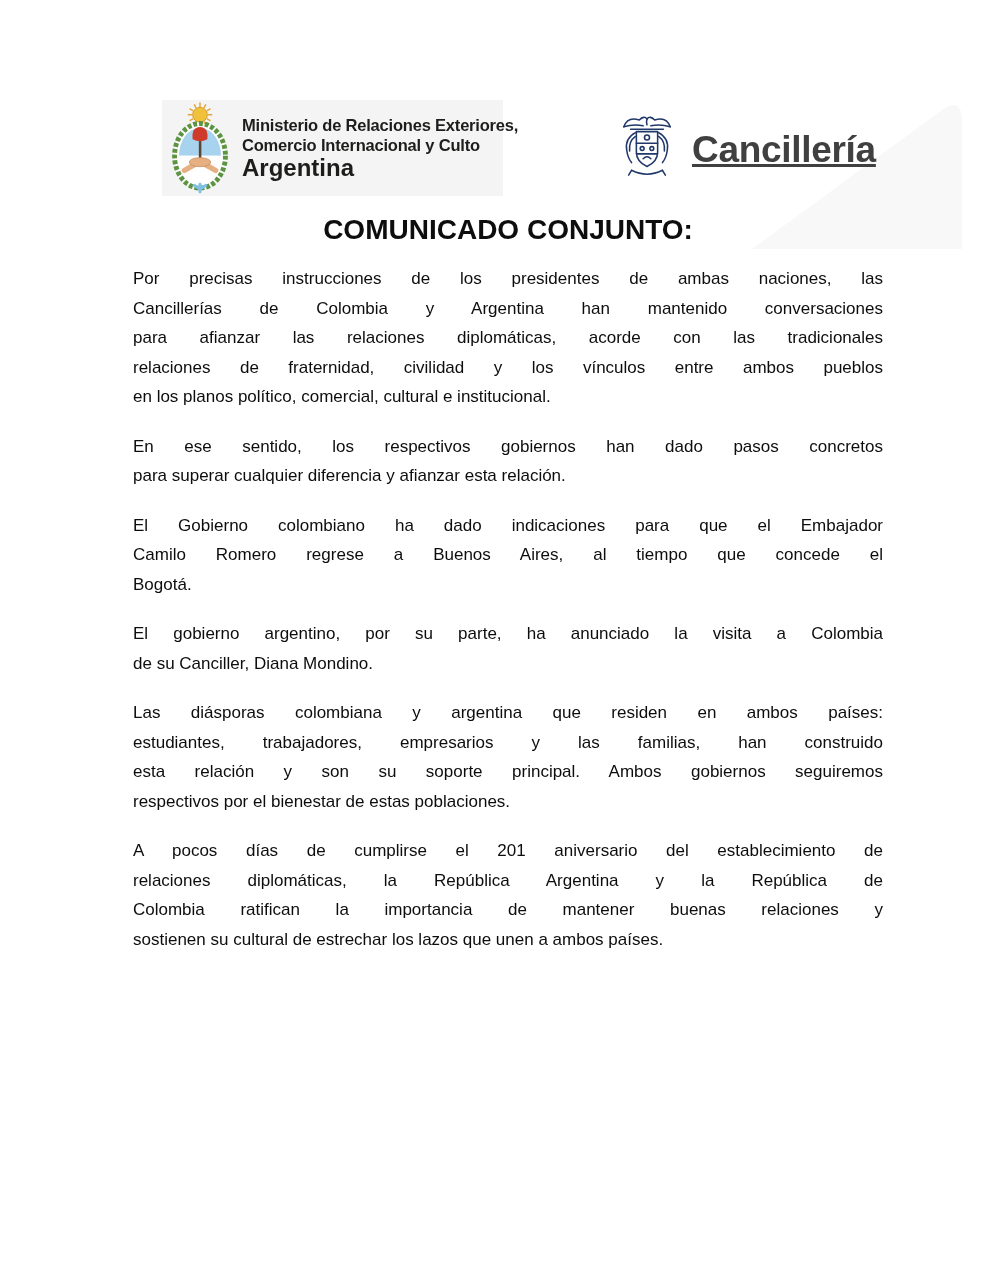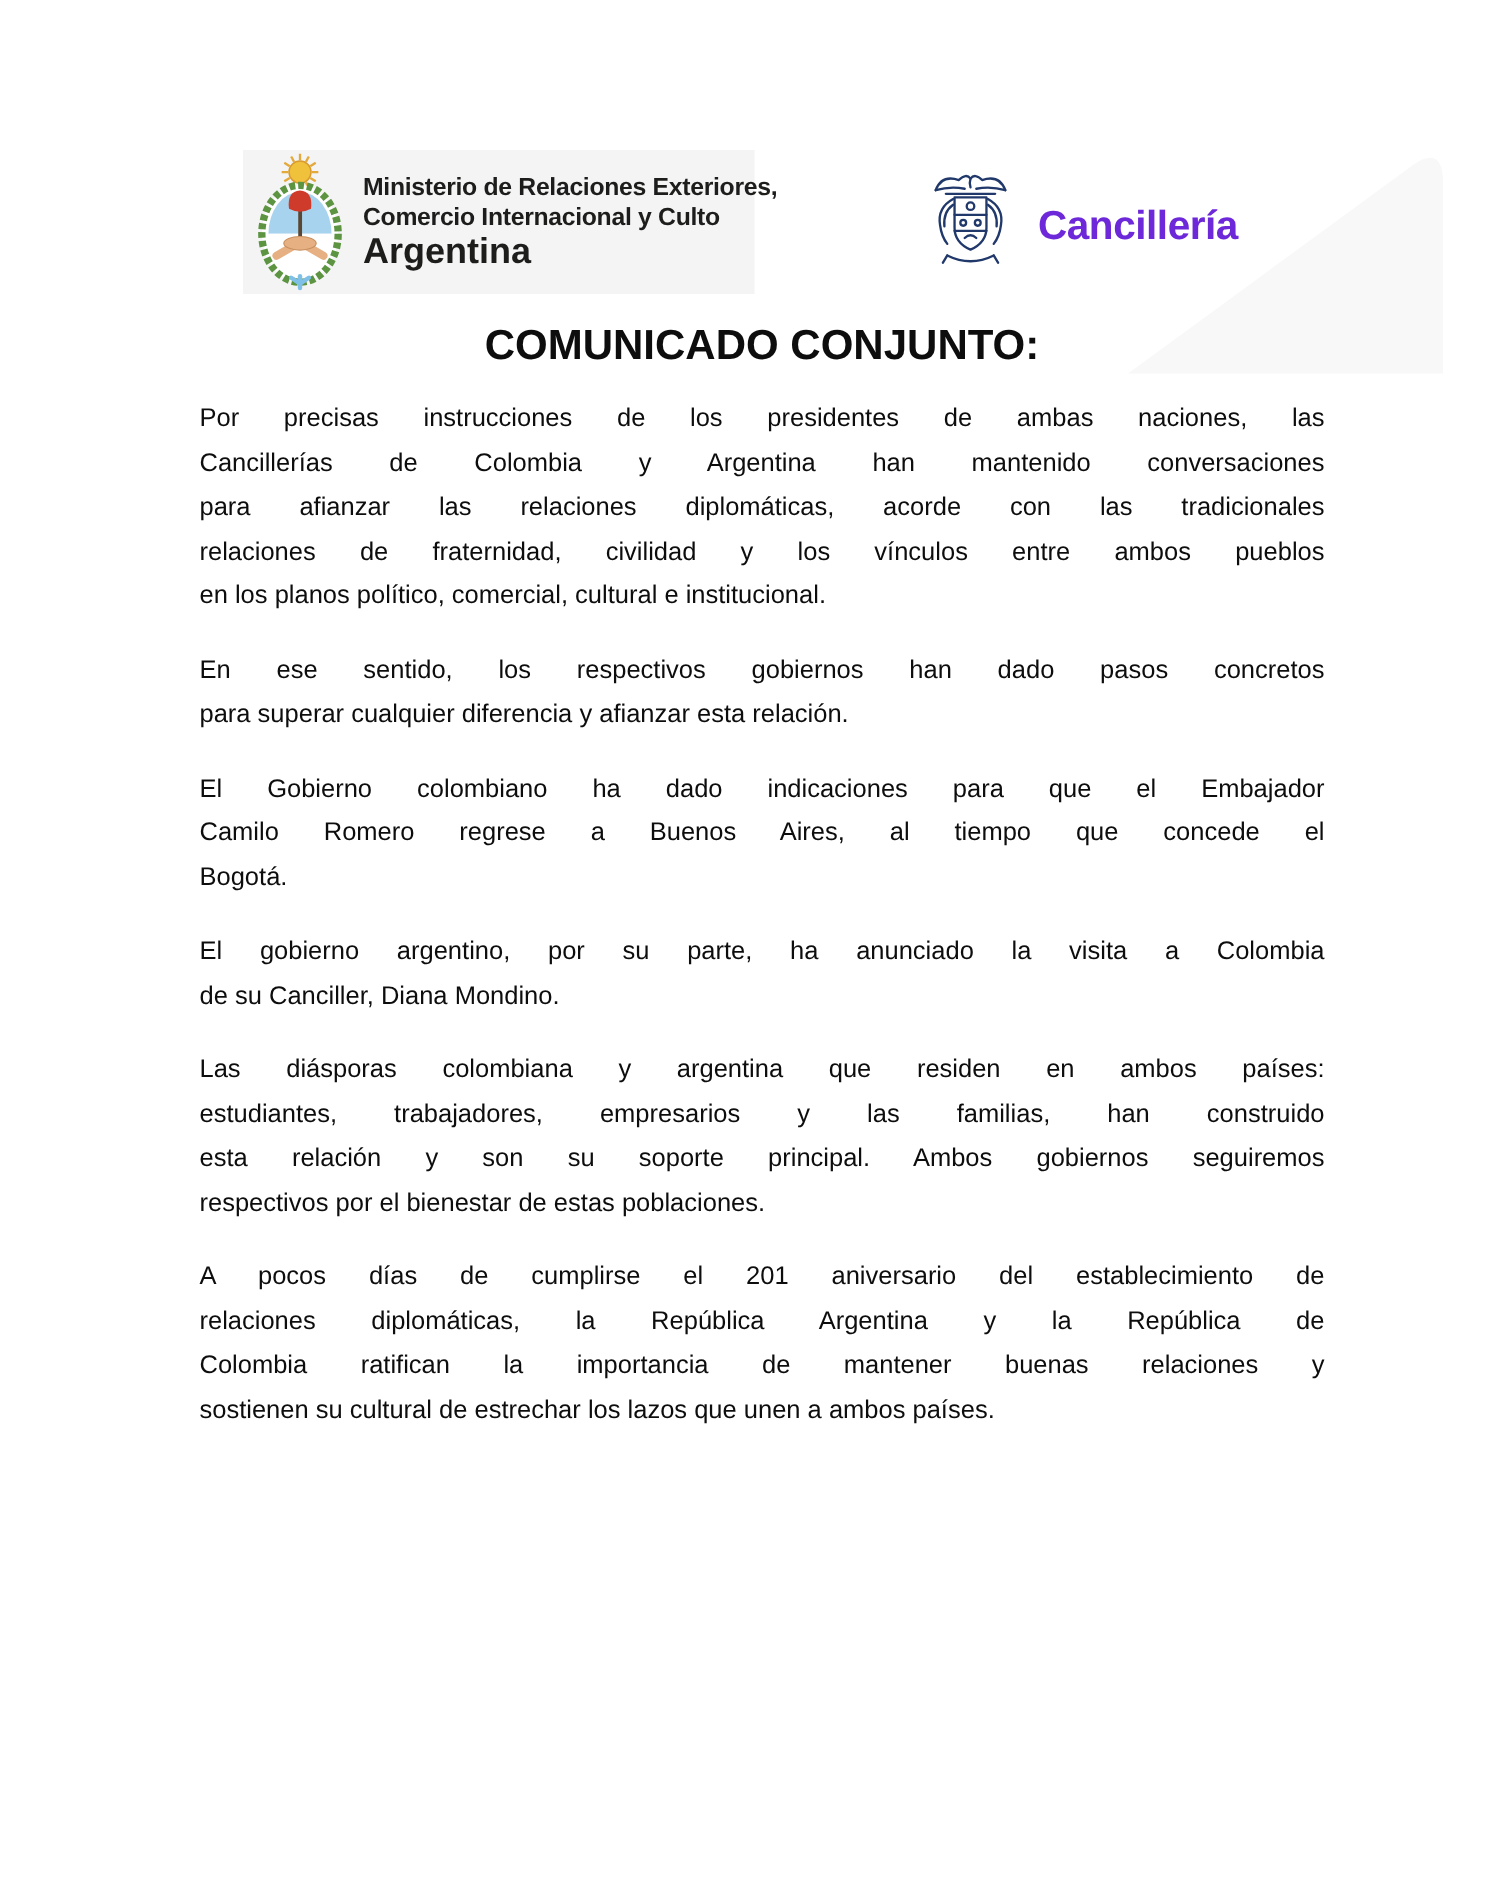--- a/index.html
+++ b/index.html
@@ -45,25 +45,26 @@
   }
   .co-logo {
     position: absolute;
     left: 618px; top: 112px;
     display: flex;
     align-items: center;
   }
   .co-emblem { flex: 0 0 auto; }
   .co-name {
     margin-left: 16px;
-    font-size: 27px;
-    font-weight: 700;
-    color: #6d28d9;
+    font-size: 37px;
+    font-weight: 700;
+    color: #404040;
     letter-spacing: -0.3px;
     white-space: nowrap;
+    text-decoration: underline;
   }
   
   .doc-title {
     position: absolute;
     left: 133px; top: 214px;
     width: 750px;
     text-align: center;
     font-size: 28px;
     font-weight: 700;
     color: #0d0d0d;

